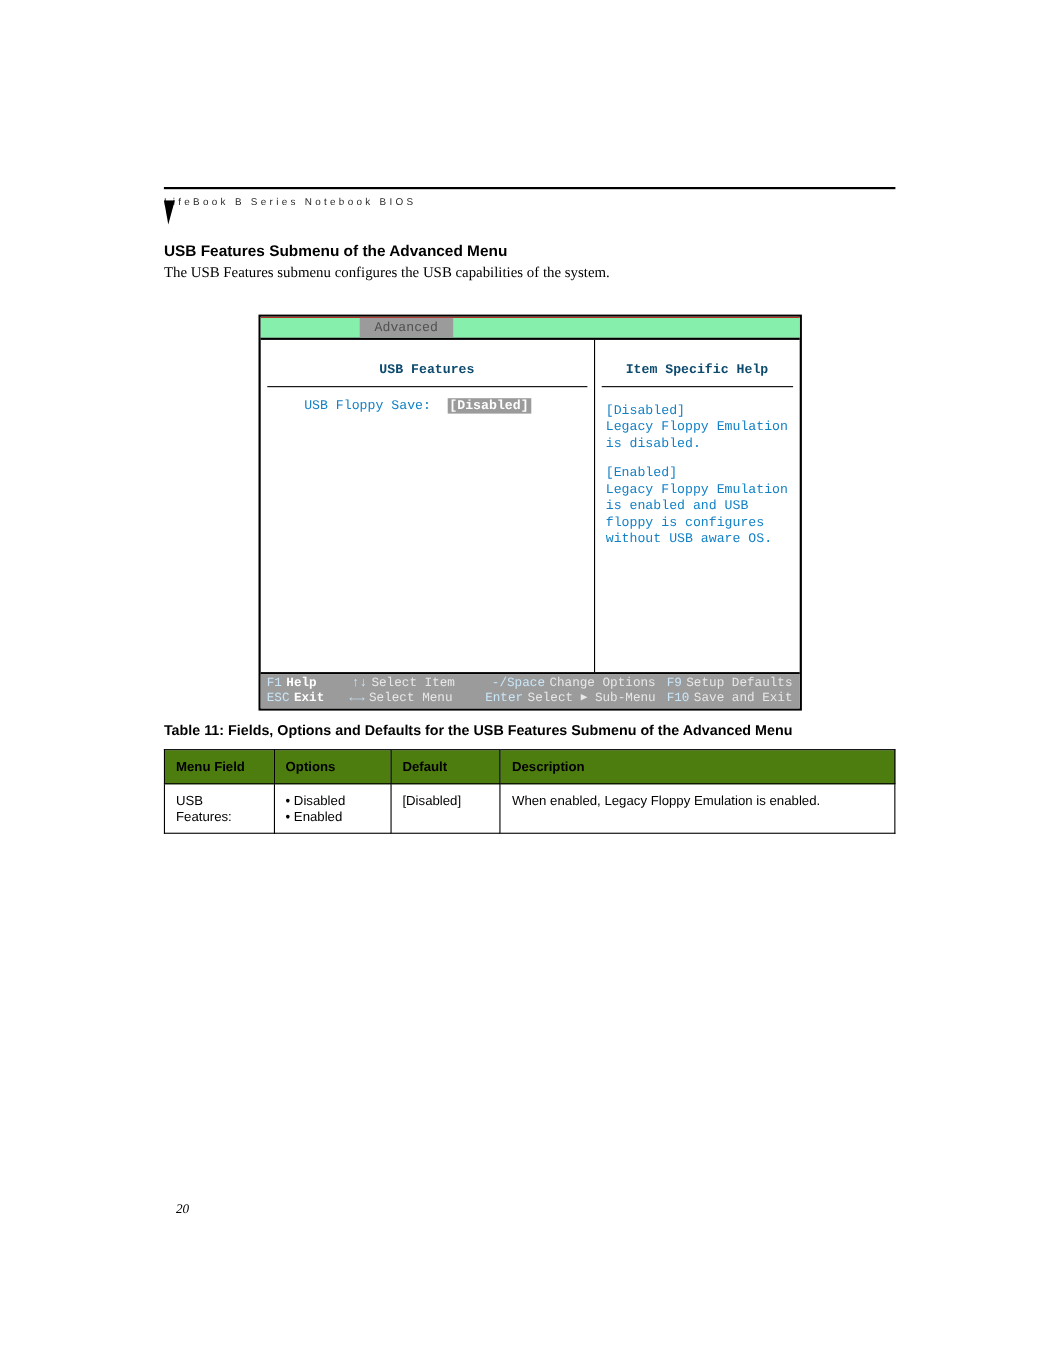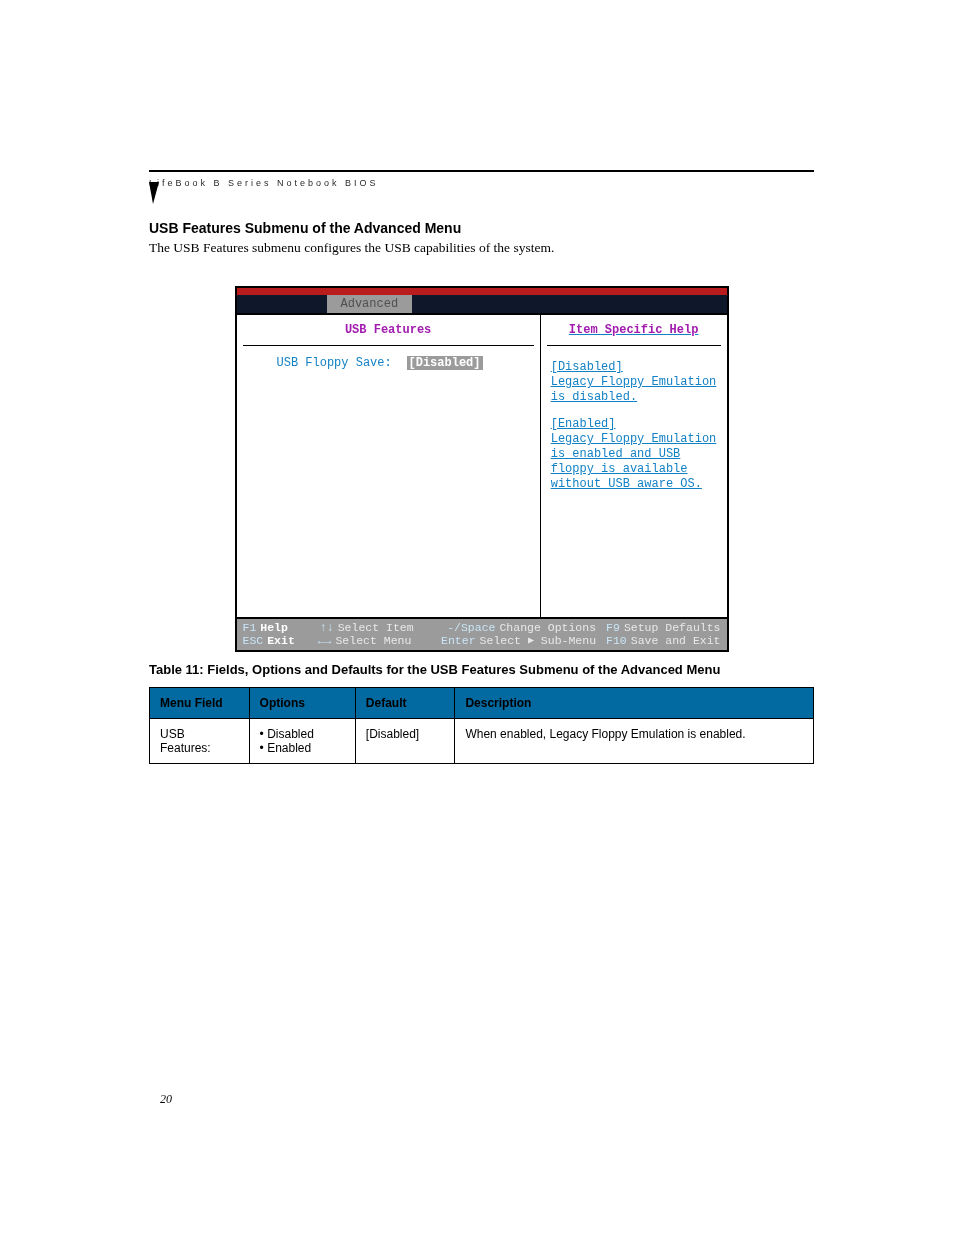--- a/index.html
+++ b/index.html
@@ -57,22 +57,22 @@
   .bios-title {
     background: #8a8a8a;
     color: #fff;
     text-align: center;
     font-weight: bold;
     padding: 4px 0;
     border-bottom: 1px solid #777;
   }
   .bios-menus {
     display: flex;
-    background: #0f172a;
-    border-top: 7px solid #b91c1c;
+    background: #86efac;
+    border-top: 1px solid #b91c1c;
   }
   .bios-menus .tab {
     padding: 2px 14px;
     color: #1281c5;
   }
   .bios-menus .tab.spacer {
     width: 62px;
   }
   .bios-menus .tab.active {
     background: #9b9b9b;
@@ -83,27 +83,27 @@
     border-top: 2px solid #000;
     border-bottom: 2px solid #000;
     min-height: 302px;
   }
   .bios-left {
     flex: 1 1 62%;
     border-right: 1px solid #000;
   }
   .bios-right {
     flex: 1 1 38%;
-    text-decoration: underline;
   }
   .bios-subhead {
     text-align: center;
     font-weight: bold;
     padding: 8px 12px 8px;
-    color: #a21caf;
+    color: #0c4a6e;
+    margin-top: 12px;
   }
   .bios-sep {
     border-top: 1px solid #000;
     margin: 0 6px;
   }
   .bios-field-row {
     display: flex;
     padding: 10px 8px 0 40px;
     align-items: flex-start;
     color: #1281c5;
@@ -164,21 +164,21 @@
     font-family: Arial, sans-serif;
     font-size: 12px;
   }
   table.spec th, table.spec td {
     border: 1px solid #000;
     padding: 8px 10px;
     vertical-align: top;
     text-align: left;
   }
   table.spec th {
-    background: #0369a1;
+    background: #4d7c0f;
     font-weight: bold;
   }
   .page-num {
     position: absolute;
     left: 160px;
     bottom: 128px;
     font-style: italic;
     font-size: 12px;
     font-family: "Times New Roman", serif;
   }
@@ -222,21 +222,21 @@
       <div class="bios-right">
         <div class="bios-subhead">Item Specific Help</div>
         <div class="bios-sep"></div>
         <div class="bios-help-block">
           <p>
             <span>[Disabled]</span><br>
             <span>Legacy Floppy Emulation is disabled.</span>
           </p>
           <p>
             <span>[Enabled]</span><br>
-            <span>Legacy Floppy Emulation is enabled and USB floppy is available without USB aware OS.</span>
+            <span>Legacy Floppy Emulation is enabled and USB floppy is configures without USB aware OS.</span>
           </p>
         </div>
       </div>
     </div>
     <div class="bios-footer">
       <div class="bios-footer-row">
         <span class="seg seg1">
             <span class="fk-pair">
               <span class="fk-blue">F1</span>
               <span class="fk">Help</span>

